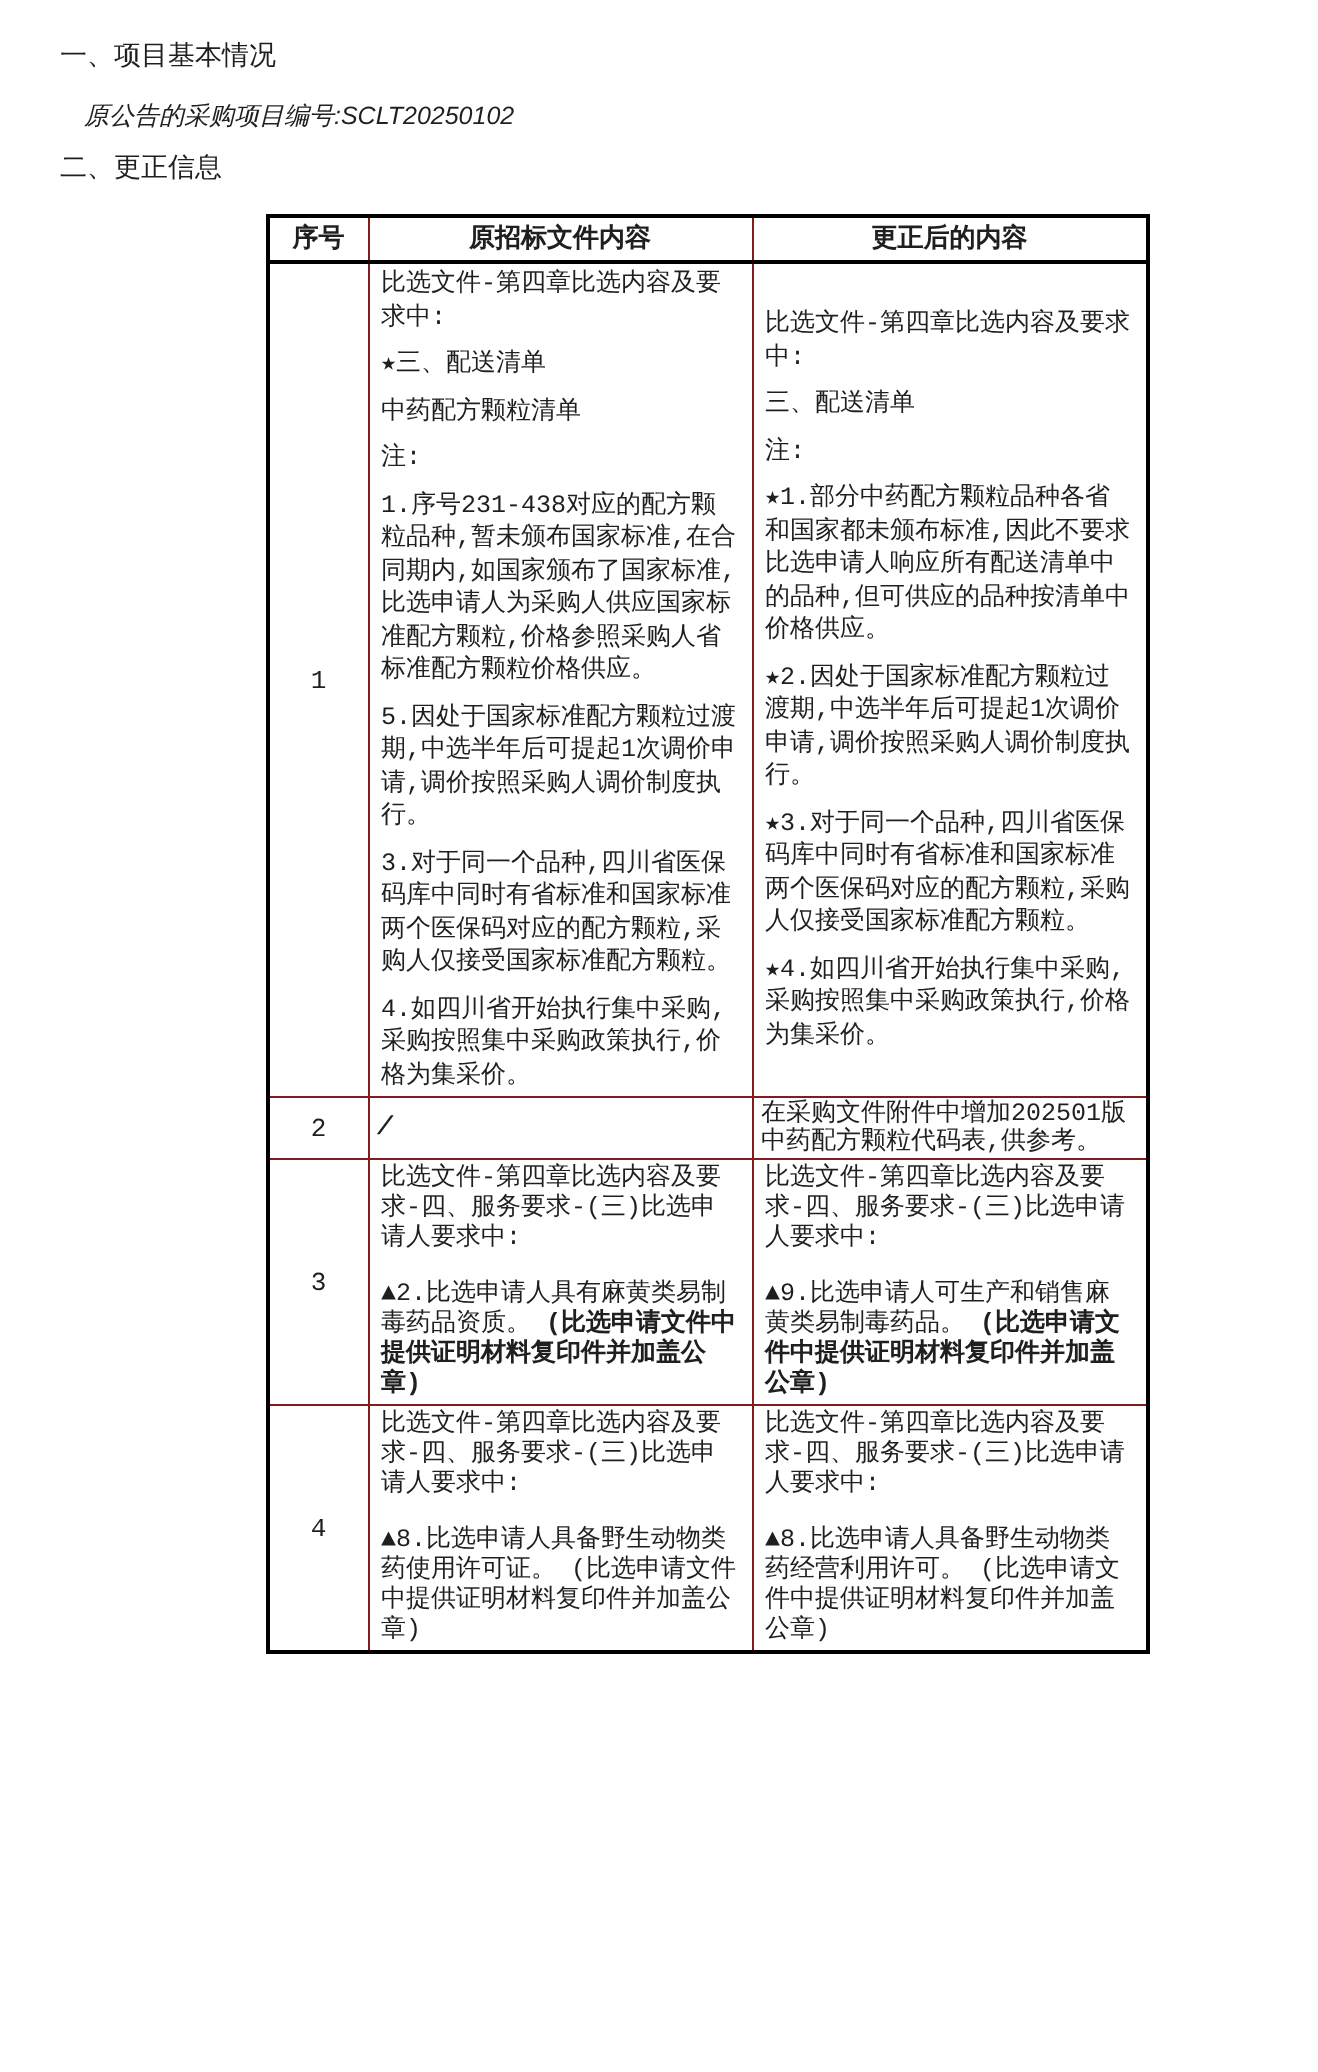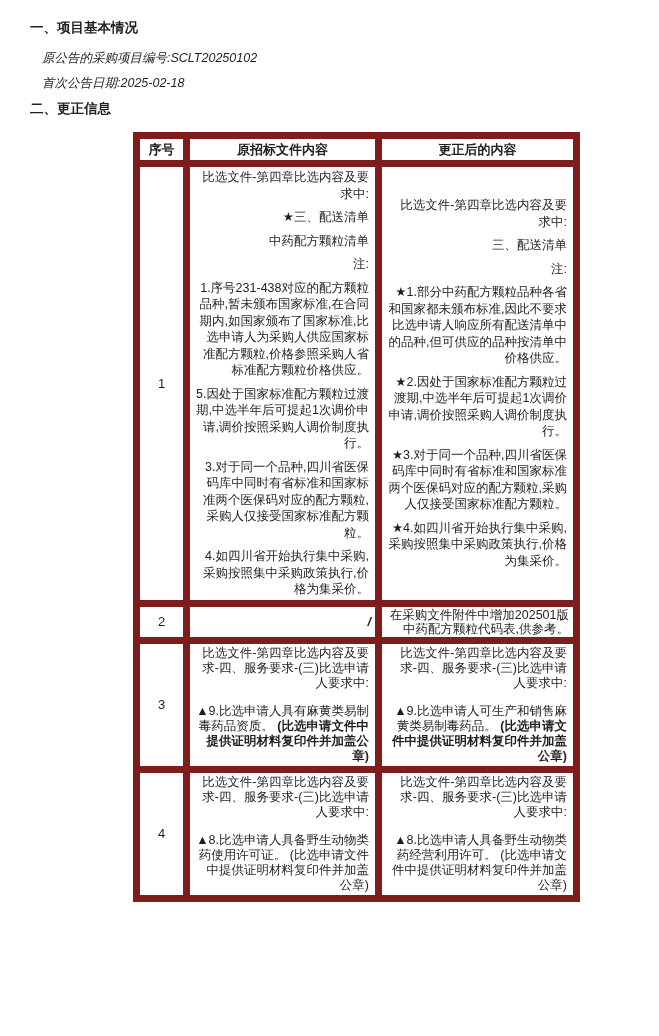--- a/index.html
+++ b/index.html
@@ -11,21 +11,21 @@
     background: #ffffff;
     color: #1f1f1f;
     font-family: "Liberation Sans", "DejaVu Sans", sans-serif;
   }
   .page { padding-top: 20px; }
 
   .sec-h {
     margin: 0 16px 16px 30px;
     font-size: 13.5px;
     line-height: 15px;
-    font-weight: bold;
+    font-weight: normal;
   }
   .sec-h.second { margin-top: 9px; }
 
   .body-line {
     margin: 0 0 11px 42px;
     font-size: 12.5px;
     line-height: 14px;
     font-weight: normal;
     font-style: italic;
   }
@@ -33,36 +33,37 @@
   .chk-item .sym { margin-right: 1px; }
 
   table.ctable {
     border-collapse: collapse;
     table-layout: fixed;
     width: 440px;
     margin: 6px 0 0 133px;
     border: 2px solid #000;
   }
   .ctable th, .ctable td {
-    border: 7px solid #7f1d1d;
+    border: 1px solid #7f1d1d;
     overflow: hidden;
+    font-family: Liberation Mono, monospace;
   }
   .ctable th {
     font-size: 13px;
     font-weight: bold;
     text-align: center;
     padding: 2px;
     line-height: 17px;
     border-bottom: 2px solid #000;
   }
   .ctable td {
     vertical-align: middle;
     font-size: 12.5px;
     padding: 2px 6px;
-    text-align: right;
+    text-align: left;
   }
   td.num {
     text-align: center;
     font-size: 13px;
     padding: 2px;
   }
   
   .lh1 p { margin: 0; line-height: 16.5px; }
   .lh1 p + p { margin-top: 7px; }
   
@@ -74,21 +75,20 @@
   .lh3 p + p { margin-top: 13px; }
   .lh3 b { font-weight: bold; }
 </style>
 </head>
 <body>
 
 <div class="page">
 
   <h3 class="sec-h">一、项目基本情况</h3>
   <p class="body-line">原公告的采购项目编号:SCLT20250102</p>
-  <p class="body-line">首次公告日期:2025-02-18</p>
 
   <h3 class="sec-h second">二、更正信息</h3>
 
   <table class="ctable">
     <colgroup>
       <col style="width:50px">
       <col style="width:192px">
       <col style="width:198px">
     </colgroup>
     <thead>
@@ -127,21 +127,21 @@
           <p><span class="slash">/</span></p>
         </td>
         <td class="cell lh2">
           <p>在采购文件附件中增加202501版中药配方颗粒代码表,供参考。</p>
         </td>
       </tr>
       <tr class="r3">
         <td class="num">3</td>
         <td class="cell lh3">
           <p>比选文件-第四章比选内容及要求-四、服务要求-(三)比选申请人要求中:</p>
-          <p><span>▲9.比选申请人具有麻黄类易制毒药品资质。 </span><b>(比选申请文件中提供证明材料复印件并加盖公章)</b></p>
+          <p><span>▲2.比选申请人具有麻黄类易制毒药品资质。 </span><b>(比选申请文件中提供证明材料复印件并加盖公章)</b></p>
         </td>
         <td class="cell lh3">
           <p>比选文件-第四章比选内容及要求-四、服务要求-(三)比选申请人要求中:</p>
           <p><span>▲9.比选申请人可生产和销售麻黄类易制毒药品。 </span><b>(比选申请文件中提供证明材料复印件并加盖公章)</b></p>
         </td>
       </tr>
       <tr class="r4">
         <td class="num">4</td>
         <td class="cell lh3">
           <p>比选文件-第四章比选内容及要求-四、服务要求-(三)比选申请人要求中:</p>

